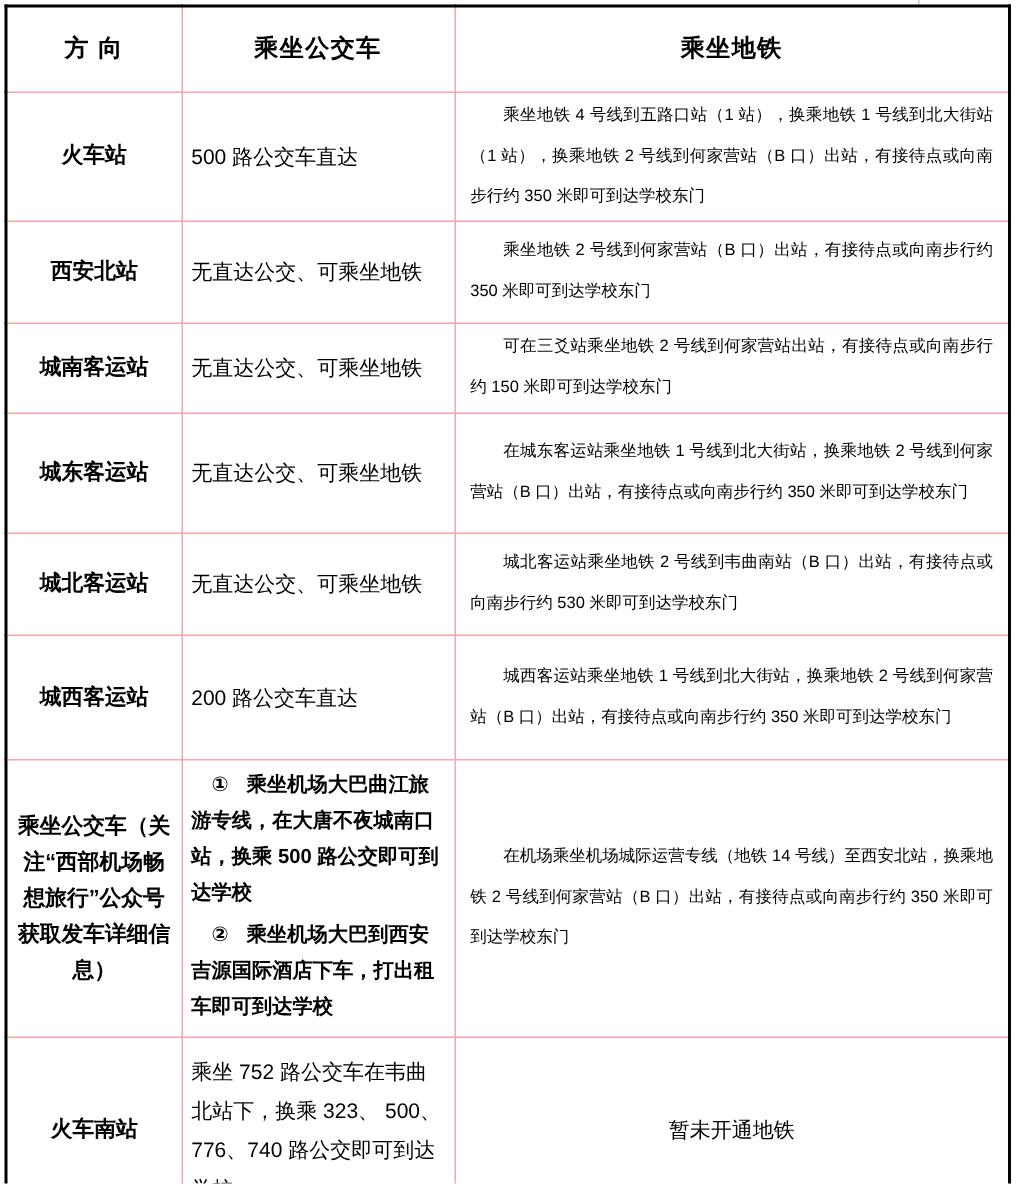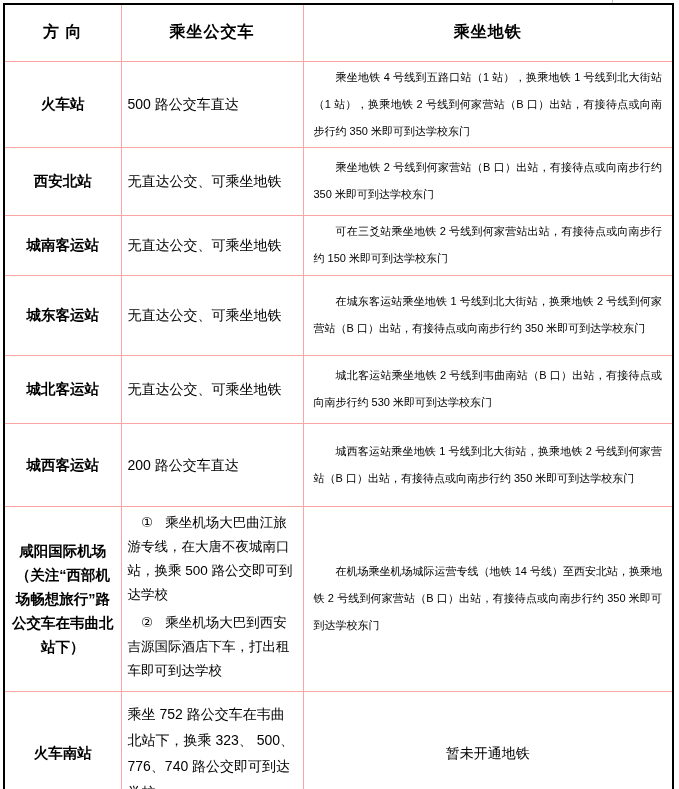--- a/index.html
+++ b/index.html
@@ -65,20 +65,21 @@
   td.subway-center {
     font-size: 14px;
     text-align: center;
     line-height: 26px;
     padding: 2px 6px;
   }
   td.bus-items-cell {
     font-size: 13.5px;
     padding: 4px 6px;
     vertical-align: middle;
+    font-weight: bold;
   }
   td.bus-items-cell p.bus-item {
     margin: 0 0 4px 0;
     text-align: left;
     text-indent: 1em;
     line-height: 24px;
   }
   td.bus-items-cell p.bus-item .marker {
     margin-right: 0.9em;
   }
@@ -138,21 +139,21 @@
       </td>
     </tr>
     <tr style="height:83px">
       <td class="dir-cell">城西客运站</td>
       <td class="bus-center">200 路公交车直达</td>
       <td class="subway-cell">
         <p class="para">城西客运站乘坐地铁 1 号线到北大街站，换乘地铁 2 号线到何家营站（B 口）出站，有接待点或向南步行约 350 米即可到达学校东门</p>
       </td>
     </tr>
     <tr style="height:155px">
-      <td class="dir-cell">咸阳国际机场（关注“西部机场畅想旅行”路公交车在韦曲北站下）</td>
+      <td class="dir-cell">乘坐公交车（关注“西部机场畅想旅行”公众号获取发车详细信息）</td>
       <td class="bus-items-cell">
         <p class="bus-item"><span class="marker">①</span><span>乘坐机场大巴曲江旅游专线，在大唐不夜城南口站，换乘 500 路公交即可到达学校</span></p>
         <p class="bus-item"><span class="marker">②</span><span>乘坐机场大巴到西安吉源国际酒店下车，打出租车即可到达学校</span></p>
       </td>
       <td class="subway-cell">
         <p class="para">在机场乘坐机场城际运营专线（地铁 14 号线）至西安北站，换乘地铁 2 号线到何家营站（B 口）出站，有接待点或向南步行约 350 米即可到达学校东门</p>
       </td>
     </tr>
     <tr style="height:125px">
       <td class="dir-cell">火车南站</td>

